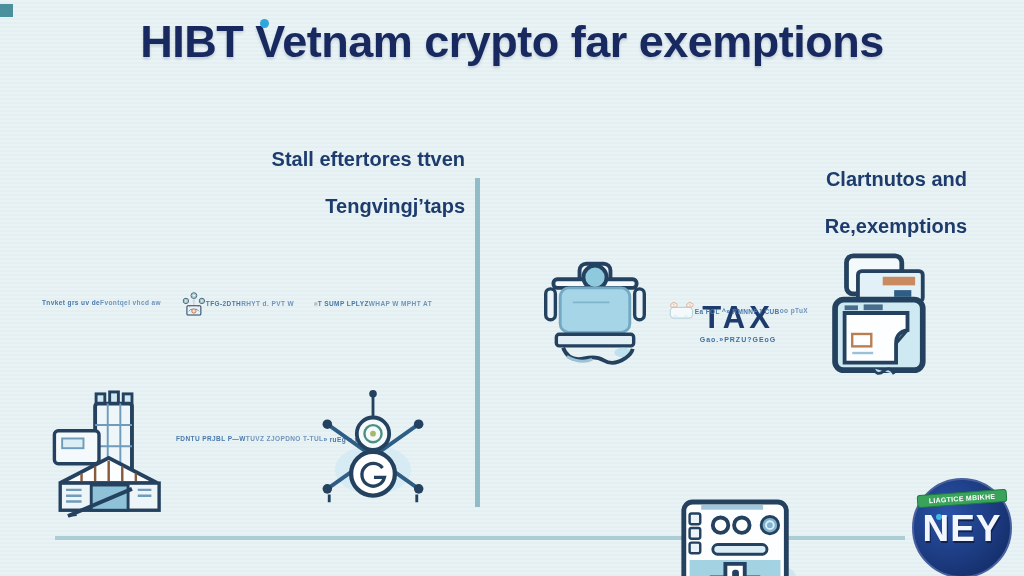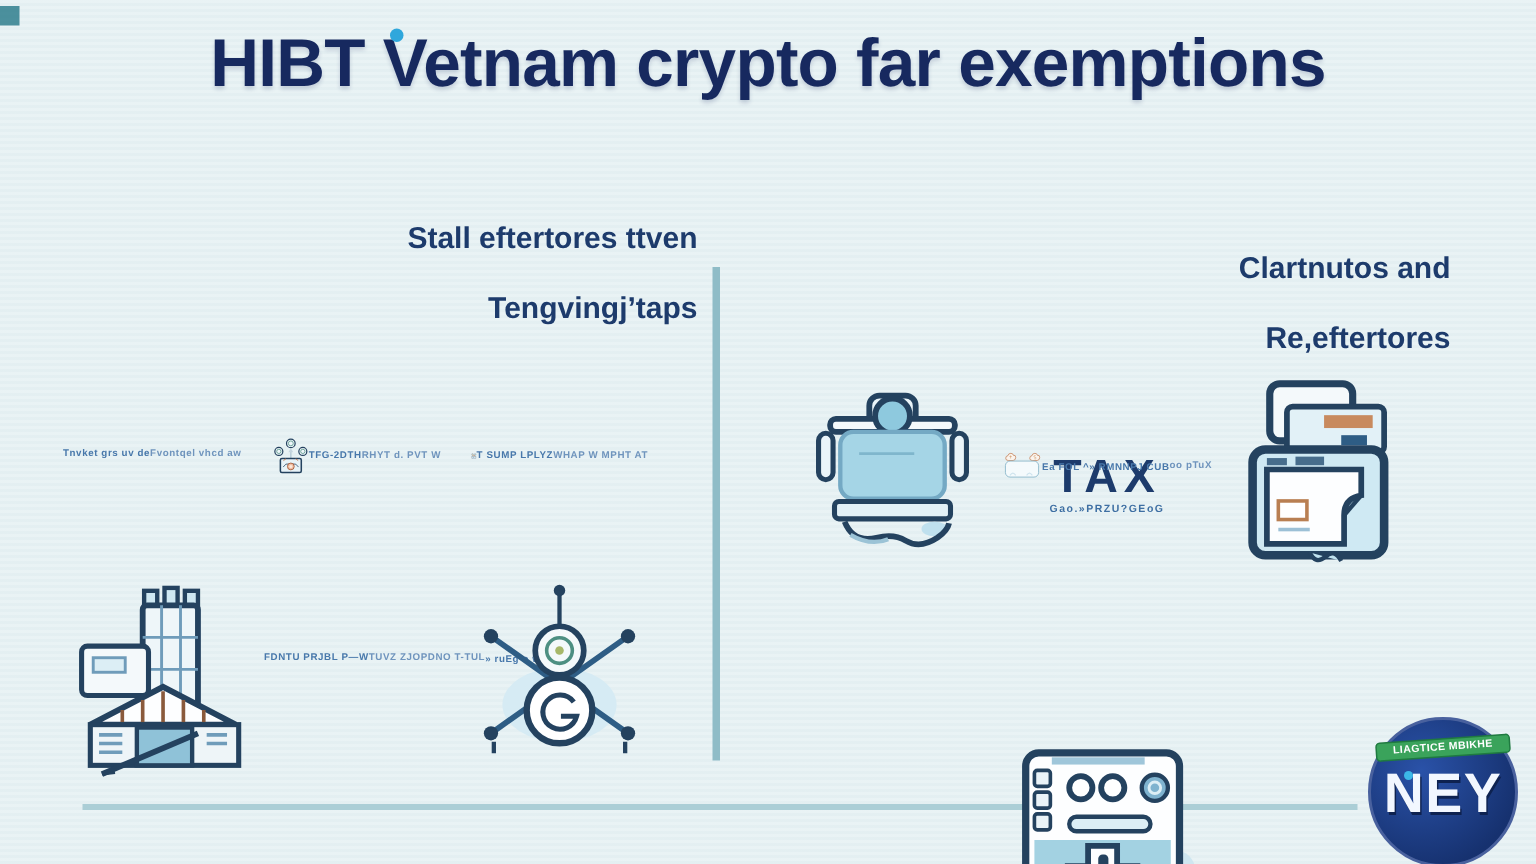--- a/index.html
+++ b/index.html
@@ -70,21 +70,21 @@
   <div class="title">HIBT Vetnam crypto far exemptions</div>
   <div class="title-dot"></div>
 
   <div class="col-heading left">
     <div>Stall eftertores ttven</div>
     <div>Tengvingj’taps</div>
   </div>
 
   <div class="col-heading right">
     <div>Clartnutos and</div>
-    <div>Re,eftertores</div>
+    <div>Re,exemptions</div>
   </div>
 
   <div class="v-divider"></div>
   <div class="h-rule"></div>
 
   <div class="cell" style="left:42px; top:254px; width:118px;">
     <svg width="112" height="97" viewBox="0 0 120 104">
       <rect x="52" y="4" width="58" height="80" rx="9" fill="#bfe2ef" stroke="#24425f" stroke-width="6"></rect>
       <rect x="61" y="13" width="40" height="62" rx="3" fill="#9fd0e4" stroke="#7fb0c9" stroke-width="2"></rect>
       <rect x="100" y="86" width="10" height="7" fill="#24425f"></rect>

